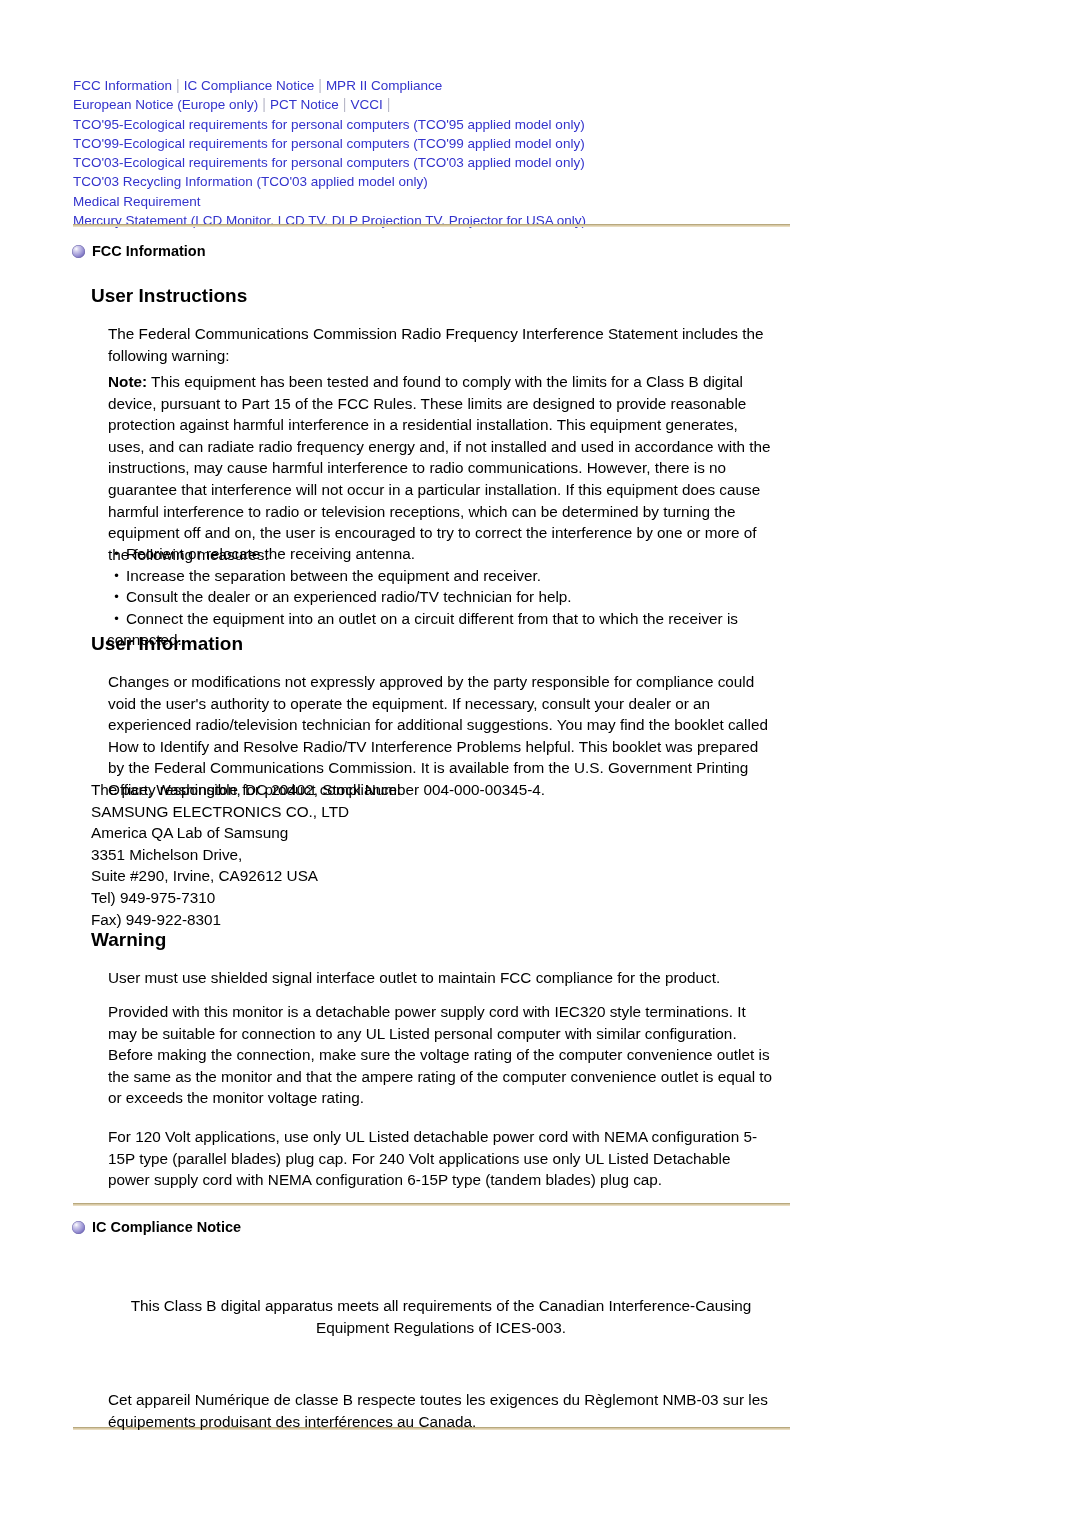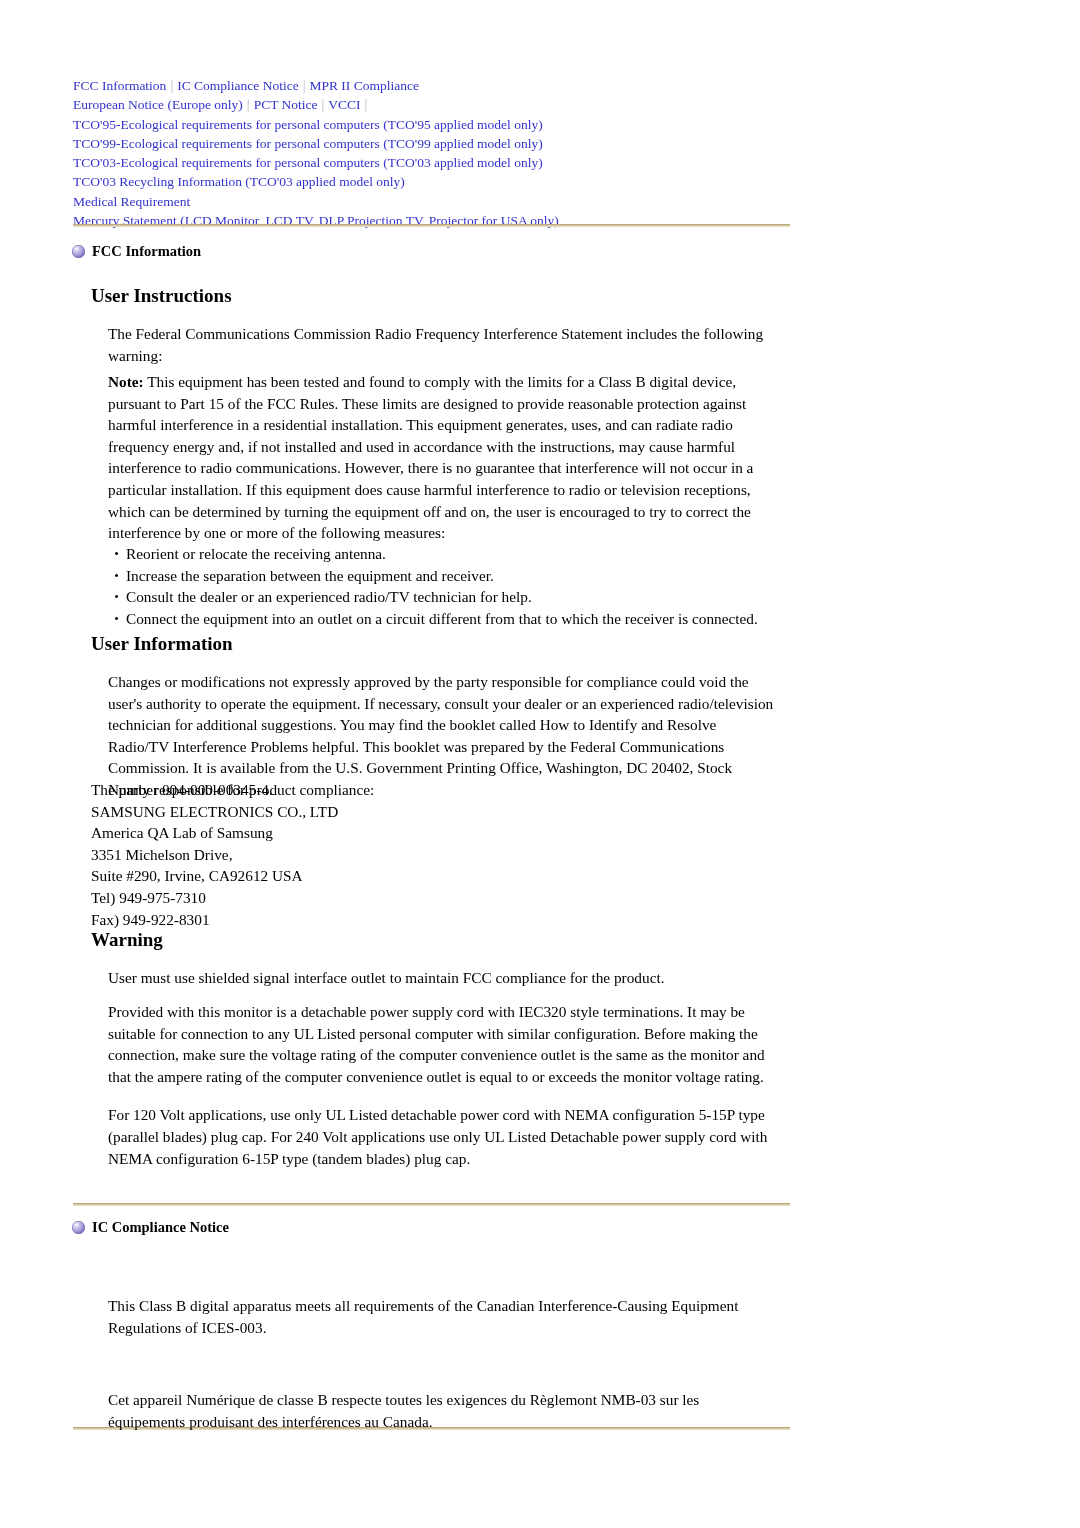--- a/index.html
+++ b/index.html
@@ -12,21 +12,20 @@
     height: 1528px;
     font-family: "Liberation Sans", sans-serif;
     color: #000000;
     overflow: hidden;
   }
   .page {
     position: relative;
     width: 1080px;
     height: 1136px;
     box-sizing: border-box;
-    font-family: Liberation Serif, serif;
   }
 
   
   .nav-links {
     position: absolute;
     left: 73px;
     top: 76px;
     width: 900px;
     font-size: 13.5px;
     line-height: 19.3px;
@@ -196,21 +195,21 @@
   <div class="body-block" style="top:984px;">
     <p class="para">Provided with this monitor is a detachable power supply cord with IEC320 style terminations. It may be suitable for connection to any UL Listed personal computer with similar configuration. Before making the connection, make sure the voltage rating of the computer convenience outlet is the same as the monitor and that the ampere rating of the computer convenience outlet is equal to or exceeds the monitor voltage rating.</p>
     <p class="para">For 120 Volt applications, use only UL Listed detachable power cord with NEMA configuration 5-15P type (parallel blades) plug cap. For 240 Volt applications use only UL Listed Detachable power supply cord with NEMA configuration 6-15P type (tandem blades) plug cap.</p>
   </div>
 
   <div class="section-head" style="top:1219px;">
     <span class="bullet-orb"></span>
     <span>IC Compliance Notice</span>
   </div>
 
-  <div class="body-block" style="top:1278px;">
+  <div class="body-block" style="top:1278px;text-align:center;">
     <p class="para">This Class B digital apparatus meets all requirements of the Canadian Interference-Causing Equipment Regulations of ICES-003.</p>
   </div>
 
   <div class="body-block" style="top:1372px;">
     <p class="para">Cet appareil Numérique de classe B respecte toutes les exigences du Règlemont NMB-03 sur les équipements produisant des interférences au Canada.</p>
   </div>
 
 </div>
 
 </body></html>

